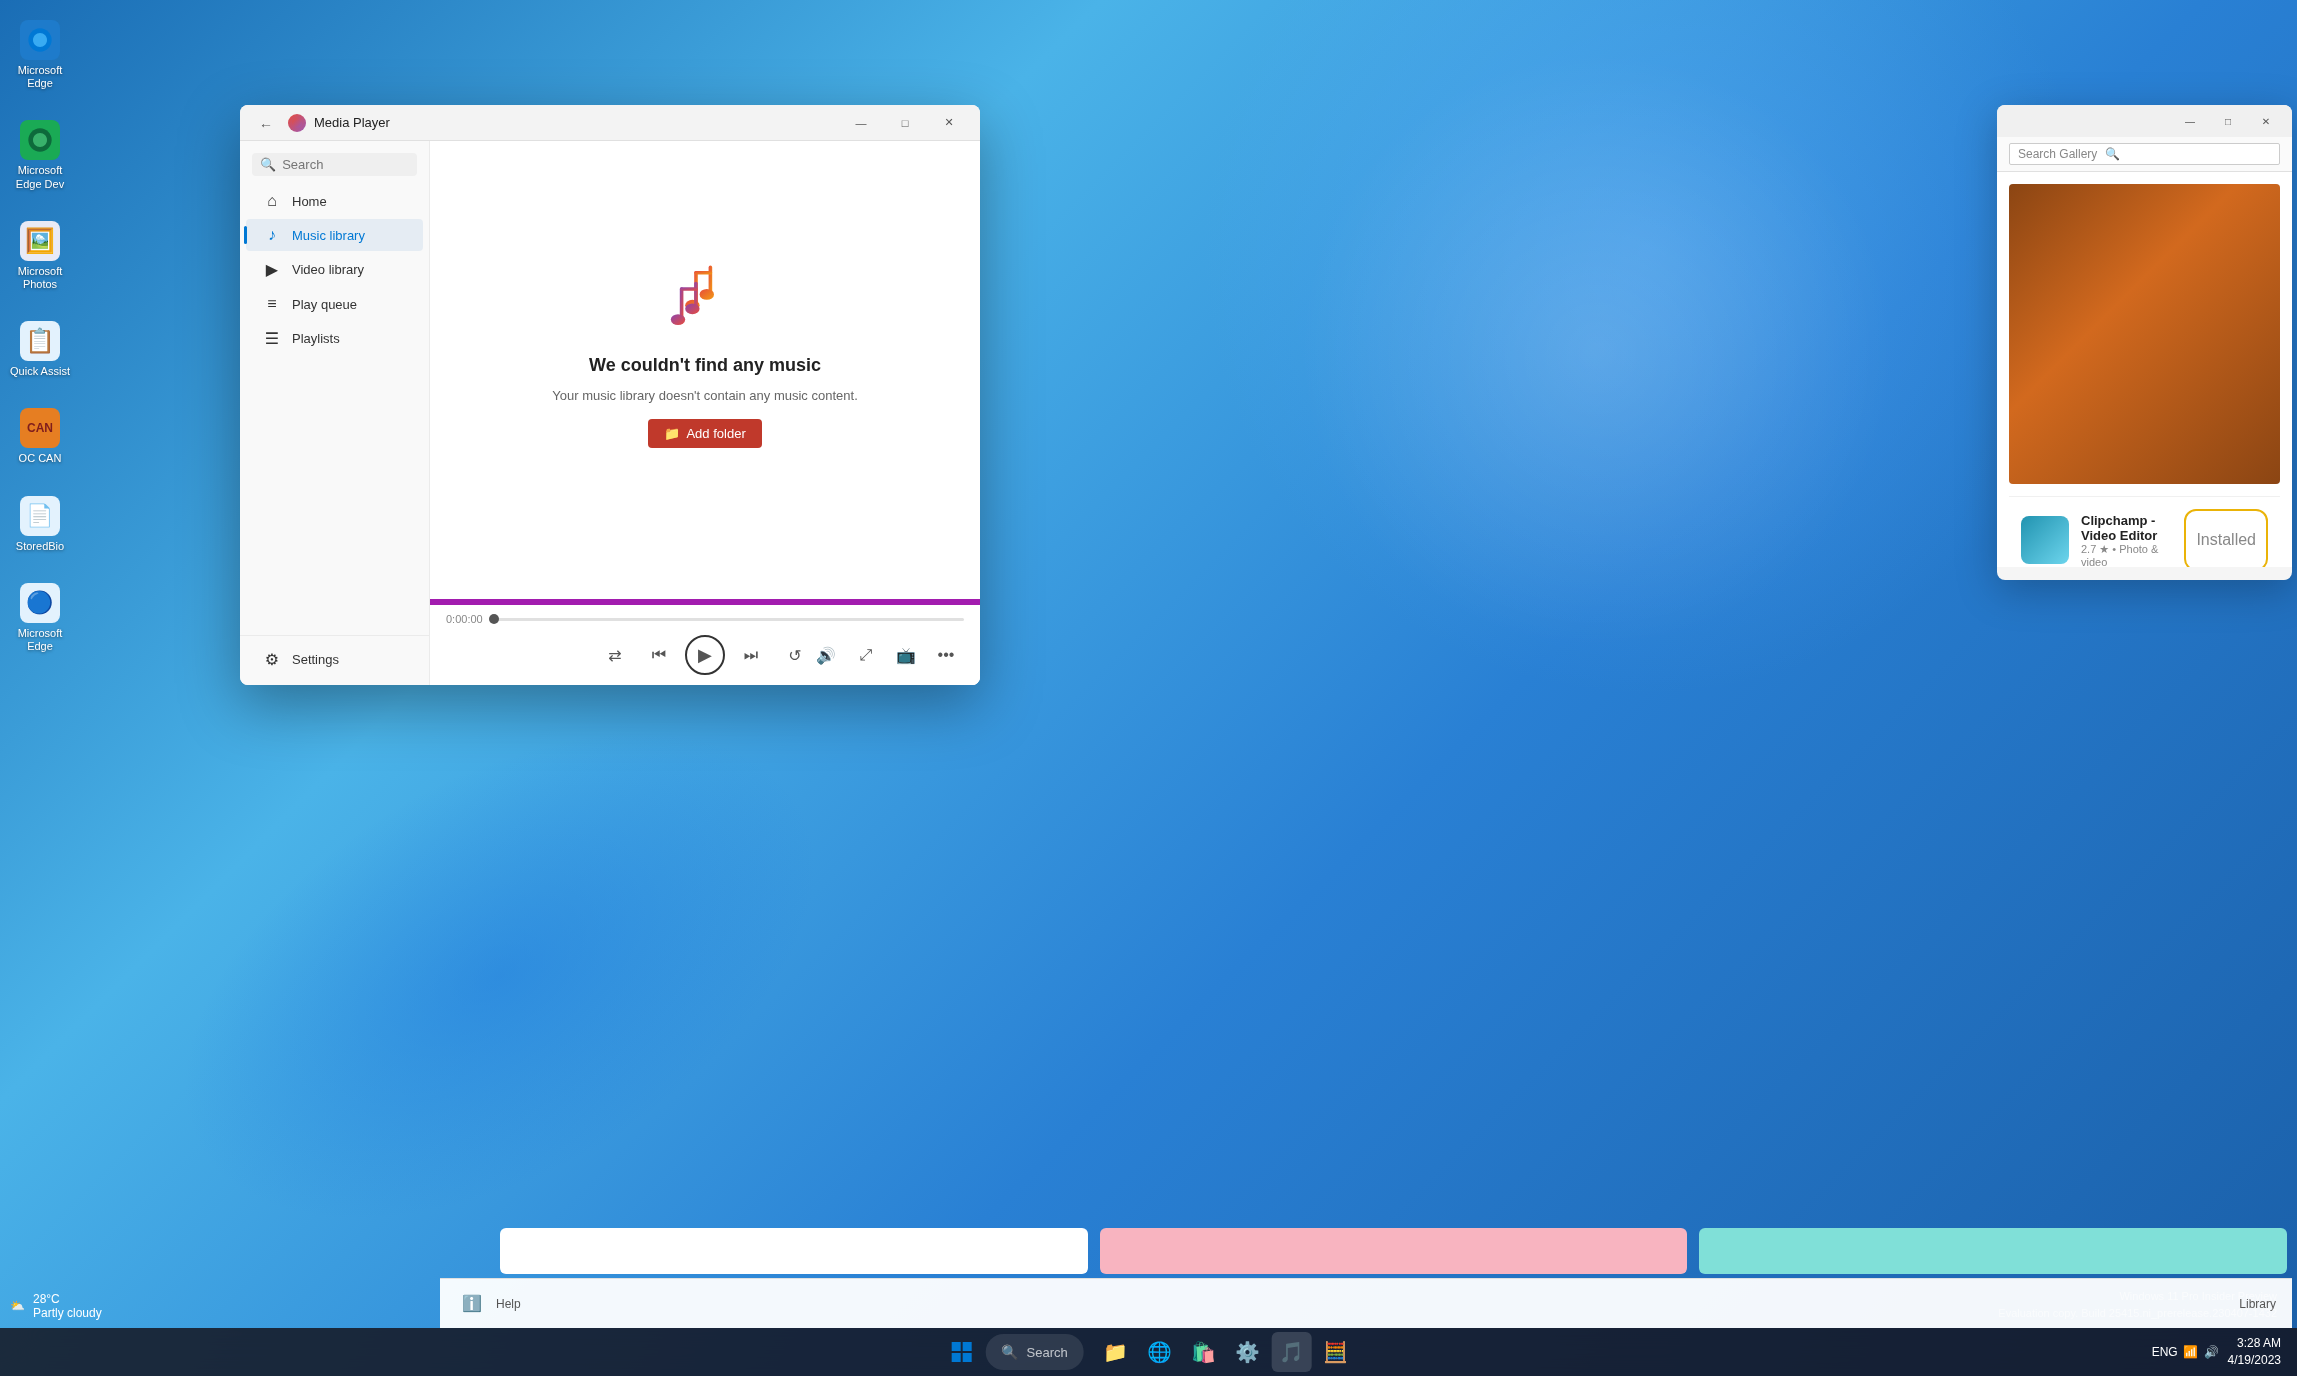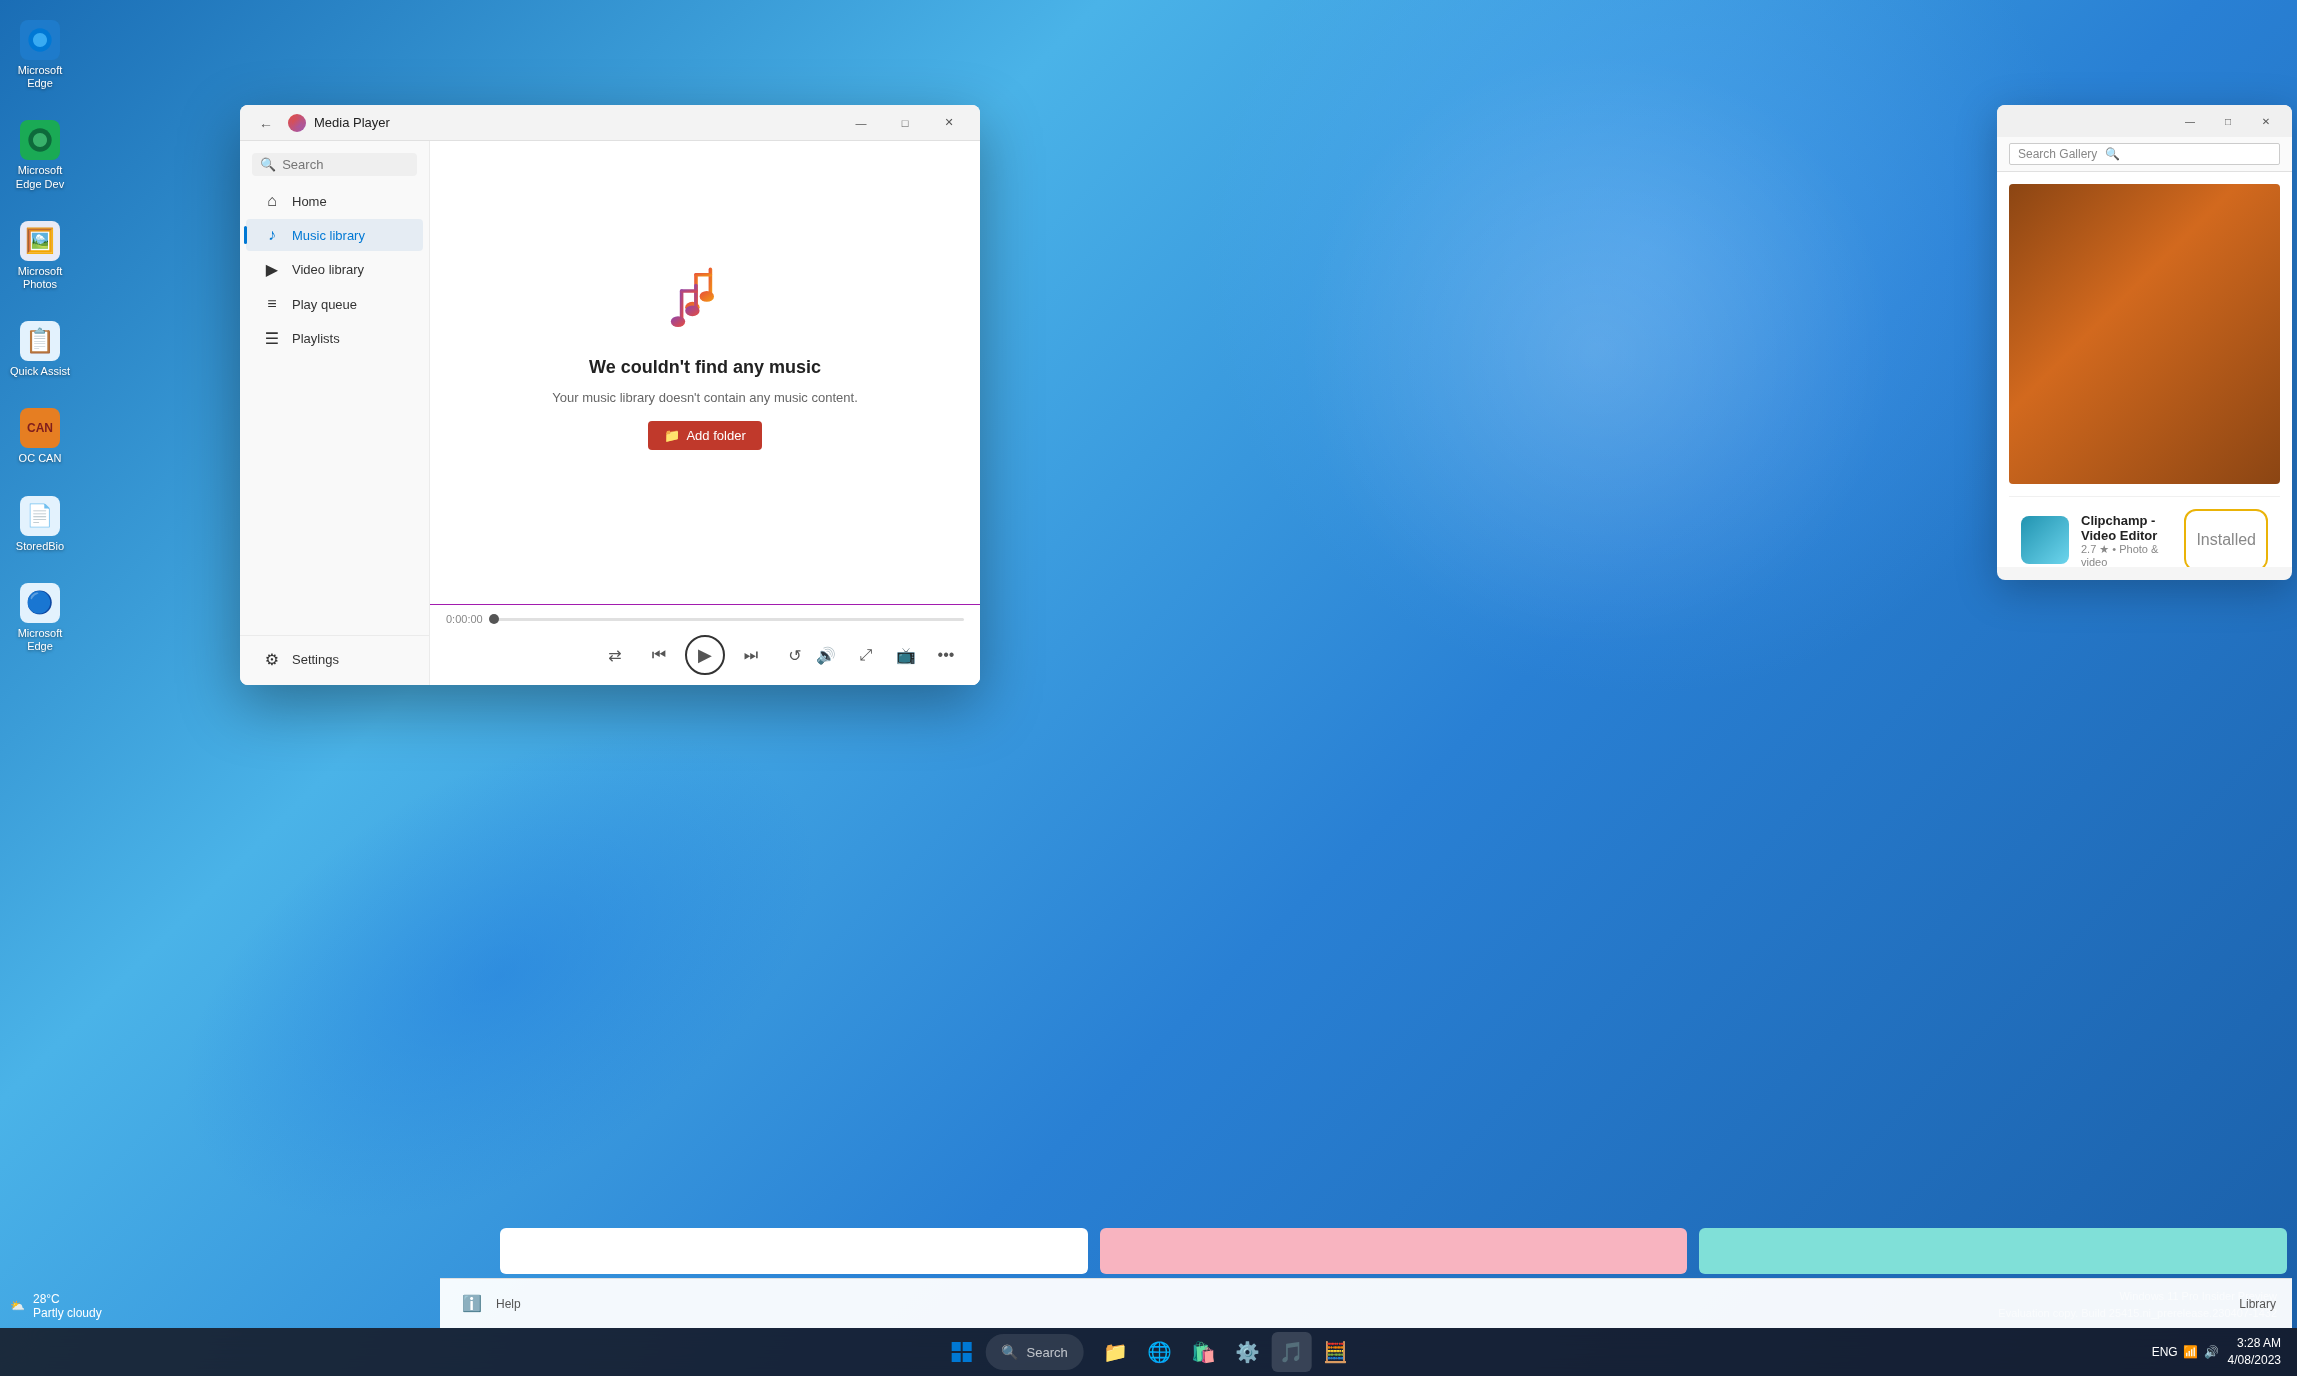--- a/index.html
+++ b/index.html
@@ -303,21 +303,21 @@
       font-size: 13px;
       cursor: pointer;
       display: flex;
       align-items: center;
       gap: 6px;
       margin-top: 4px;
     }
 
     
     .player-bar {
-      border-top: 1px solid #a21caf;
+      border-top: 6px solid #a21caf;
       padding: 0 16px;
       background: white;
       flex-shrink: 0;
     }
     .progress-row {
       display: flex;
       align-items: center;
       gap: 8px;
       padding: 8px 0 4px;
     }
@@ -733,21 +733,21 @@
   </div>
 
   <div class="taskbar-right">
     <div class="taskbar-sys">
       <span style="color:white;font-size:12px;">ENG</span>
       <span style="color:white;">📶</span>
       <span style="color:white;">🔊</span>
     </div>
     <div class="taskbar-clock">
       <div>3:28 AM</div>
-      <div>4/08/2023</div>
+      <div>4/19/2023</div>
     </div>
   </div>
 </div>
 
 <div style="position: absolute; bottom: 56px; left: 10px; color: white; font-size: 12px; display: flex; align-items: center; gap: 8px;">
   <span>⛅</span>
   <div>
     <div>28°C</div>
     <div>Partly cloudy</div>
   </div>

